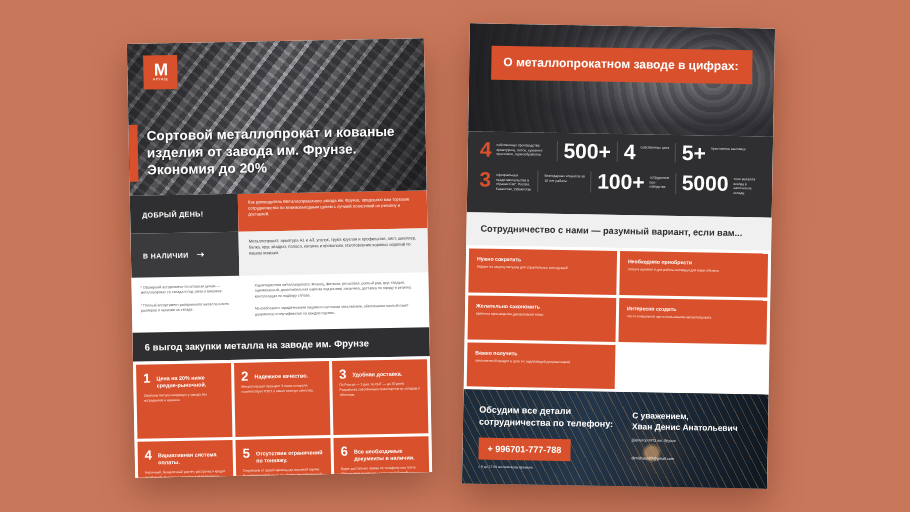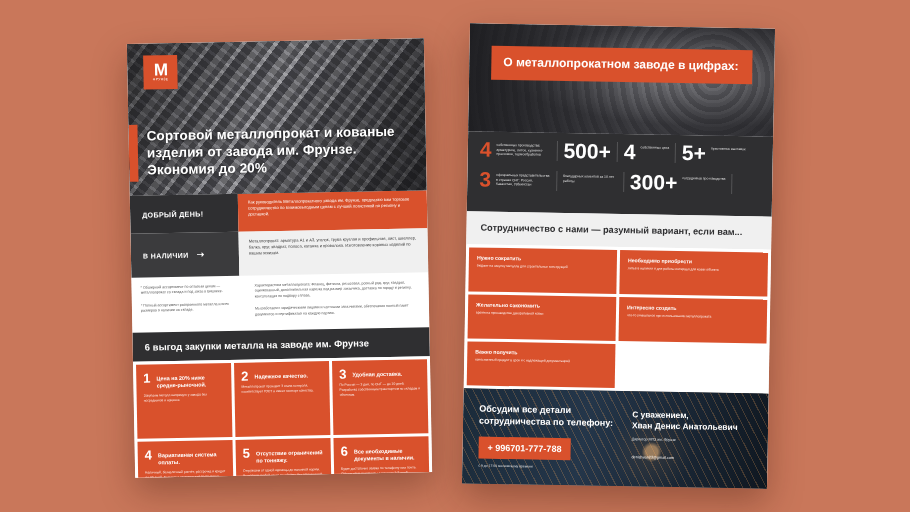--- a/index.html
+++ b/index.html
@@ -271,24 +271,28 @@
         <div class="p2-item">
           <span class="p2-big orange">3</span>
           <span class="p2-cap">официальных представительства в странах СНГ: Россия, Казахстан, Узбекистан</span>
         </div>
         <div class="p2-sep"></div>
         <div class="p2-item">
           <span class="p2-cap">благодарных клиентов за 10 лет работы</span>
         </div>
         <div class="p2-sep"></div>
         <div class="p2-item">
-          <span class="p2-big">300+</span>
+          <span class="p2-big">100+</span>
           <span class="p2-cap">сотрудников про-изводства</span>
         </div>
         <div class="p2-sep"></div>
+        <div class="p2-item">
+          <span class="p2-big">5000</span>
+          <span class="p2-cap">тонн металла всегда в наличии на складе</span>
+        </div>
       </div>
     </div>
 
     <div class="p2-coop">Сотрудничество с нами — разумный вариант, если вам...</div>
 
     <div class="p2-boxes">
       <div class="p2-box">
         <div class="hd">Нужно сократить</div>
         <div class="tx">бюджет на закупку металла для строительных конструкций</div>
       </div>

